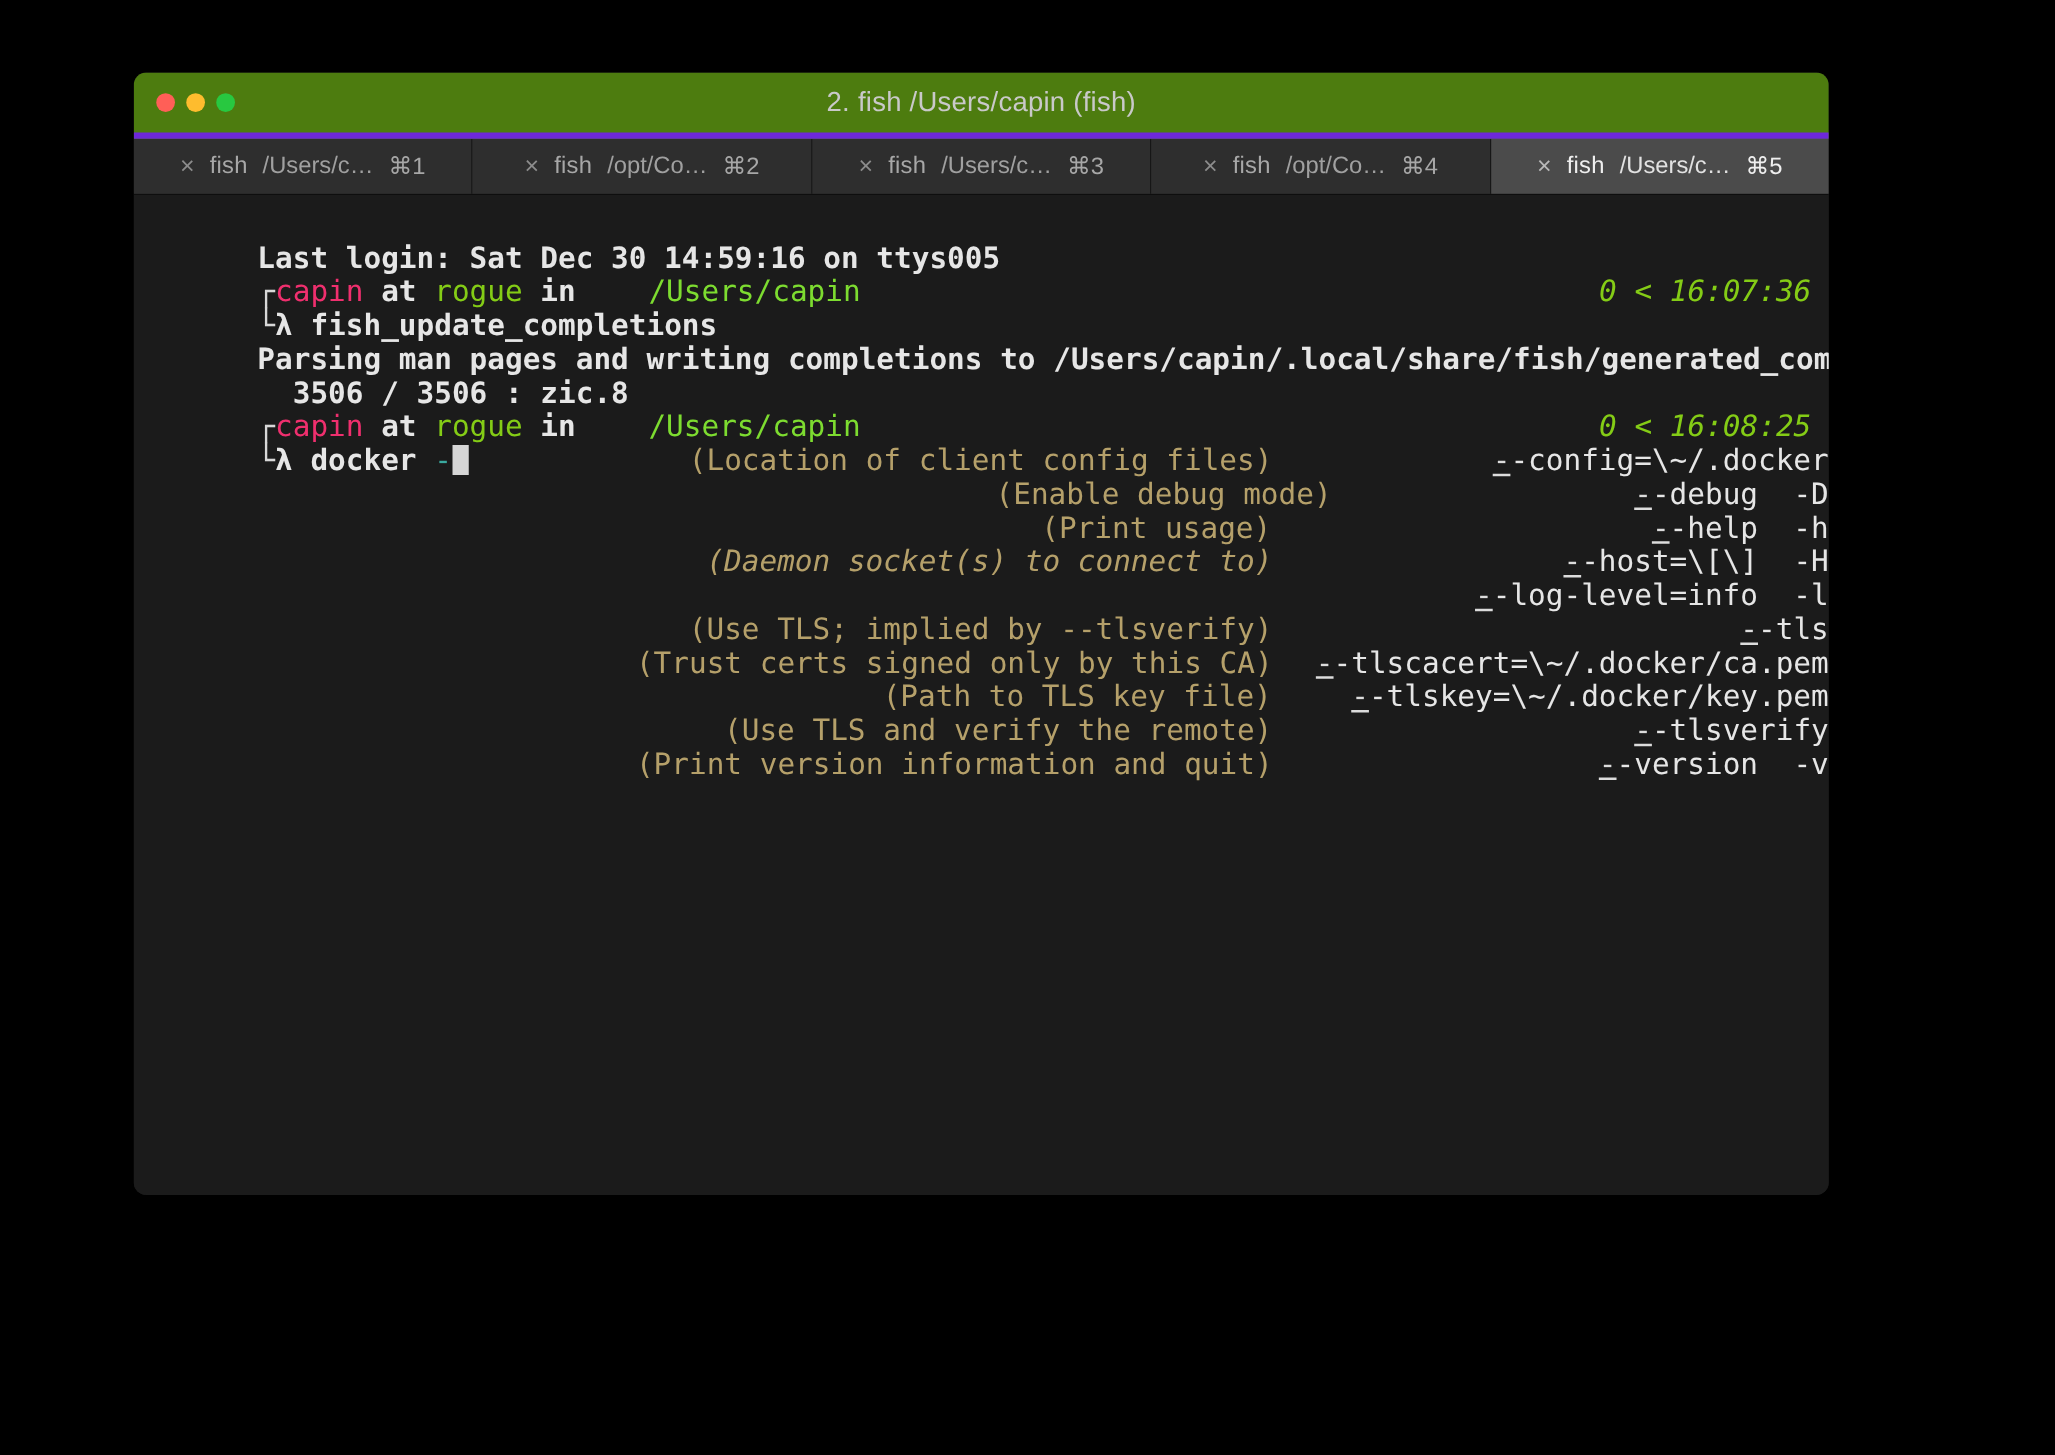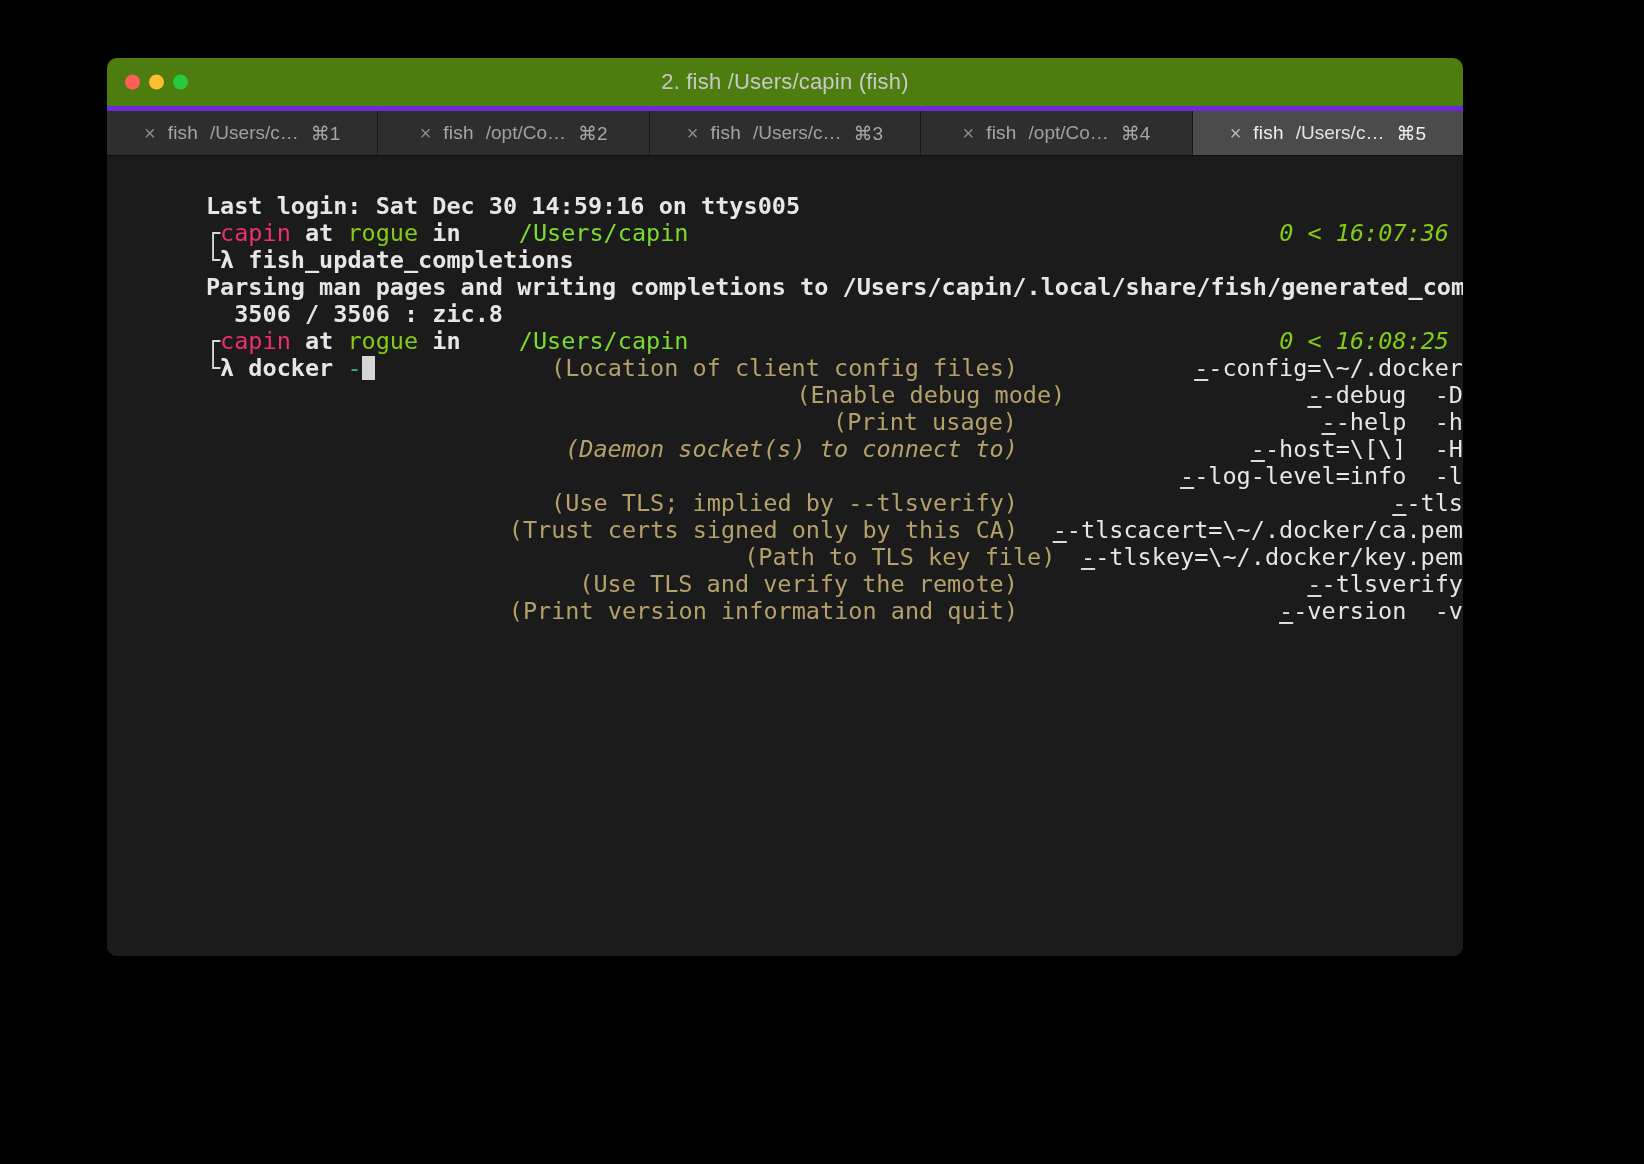--- a/index.html
+++ b/index.html
@@ -139,19 +139,19 @@
     </div>
 
     <div>
       <div class="comp"><span class="u">-</span><span class="nm">-config=\~/.docker</span><span class="ds" style="left: 444.05px;">(Location of client config files)</span></div>
       <div class="comp"><span class="u">-</span><span class="nm">-debug  -D</span><span class="ds" style="left: 641.45px; margin-left: 48px;">(Enable debug mode)</span></div>
       <div class="comp"><span class="u">-</span><span class="nm">-help  -h</span><span class="ds" style="left: 726.05px;">(Print usage)</span></div>
       <div class="comp"><span class="u">-</span><span class="nm">-host=\[\]  -H</span><span class="ds" style="left: 458.15px; font-style: italic;">(Daemon socket(s) to connect to)</span></div>
       <div class="comp"><span class="u">-</span><span class="nm">-log-level=info  -l</span></div>
       <div class="comp"><span class="u">-</span><span class="nm">-tls</span><span class="ds" style="left: 444.05px;">(Use TLS; implied by --tlsverify)</span></div>
       <div class="comp"><span class="u">-</span><span class="nm">-tlscacert=\~/.docker/ca.pem</span><span class="ds" style="left: 401.75px;">(Trust certs signed only by this CA)</span></div>
-      <div class="comp"><span class="u">-</span><span class="nm">-tlskey=\~/.docker/key.pem</span><span class="ds" style="left: 599.15px; margin-left: 38px;">(Path to TLS key file)</span></div>
+      <div class="comp"><span class="u">-</span><span class="nm">-tlskey=\~/.docker/key.pem</span><span class="ds" style="left: 599.15px;">(Path to TLS key file)</span></div>
       <div class="comp"><span class="u">-</span><span class="nm">-tlsverify</span><span class="ds" style="left: 472.25px;">(Use TLS and verify the remote)</span></div>
       <div class="comp"><span class="u">-</span><span class="nm">-version  -v</span><span class="ds" style="left: 401.75px;">(Print version information and quit)</span></div>
     </div>
 
   </div>
 </div>
 
 </body></html>

